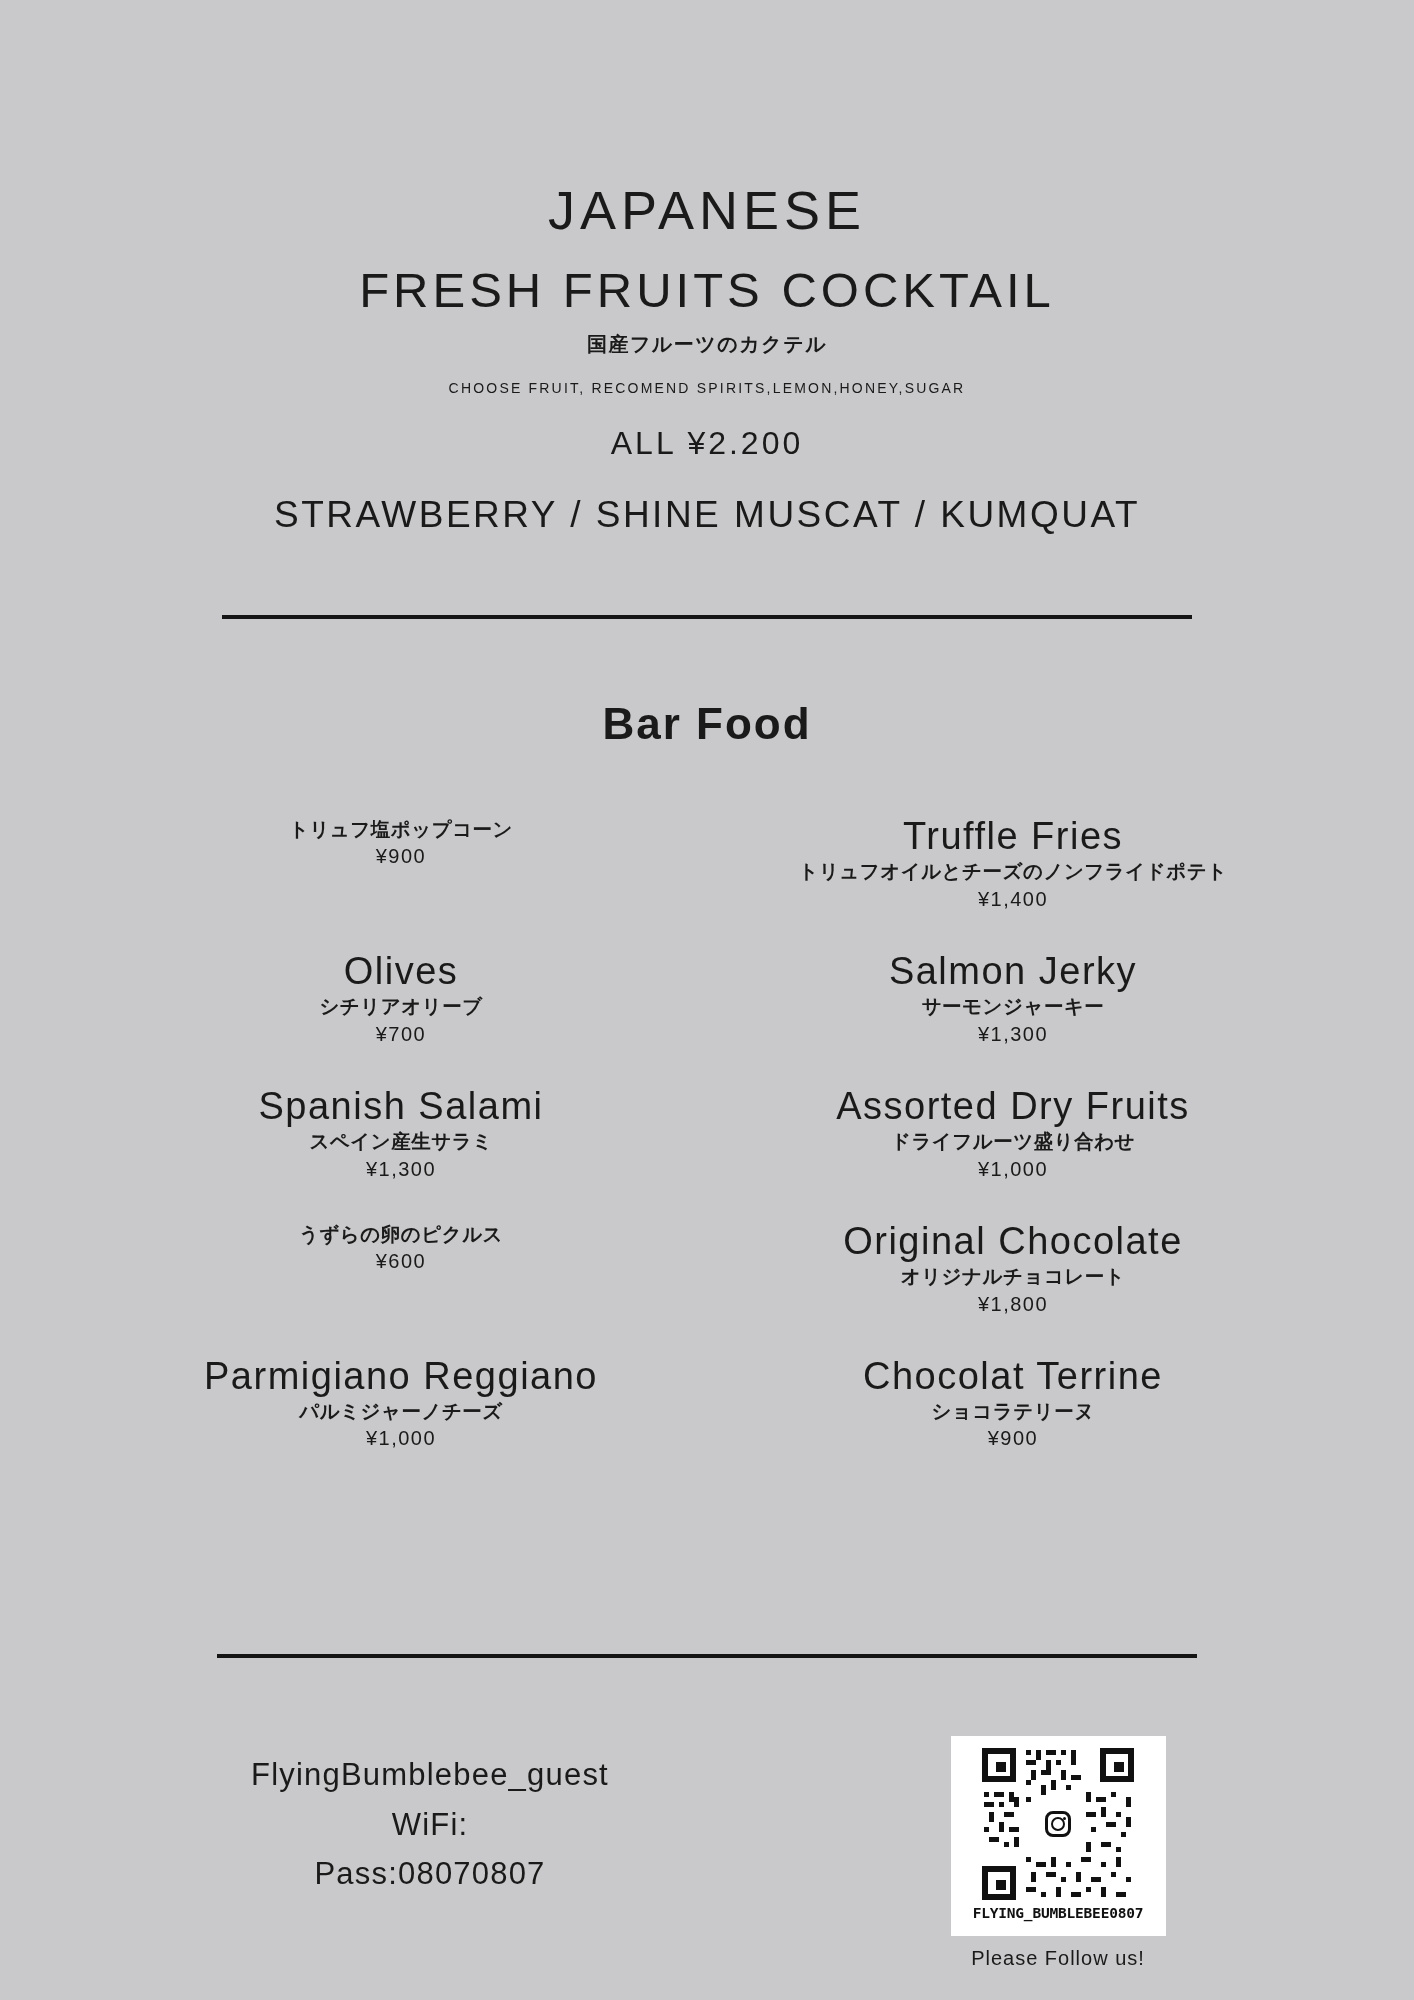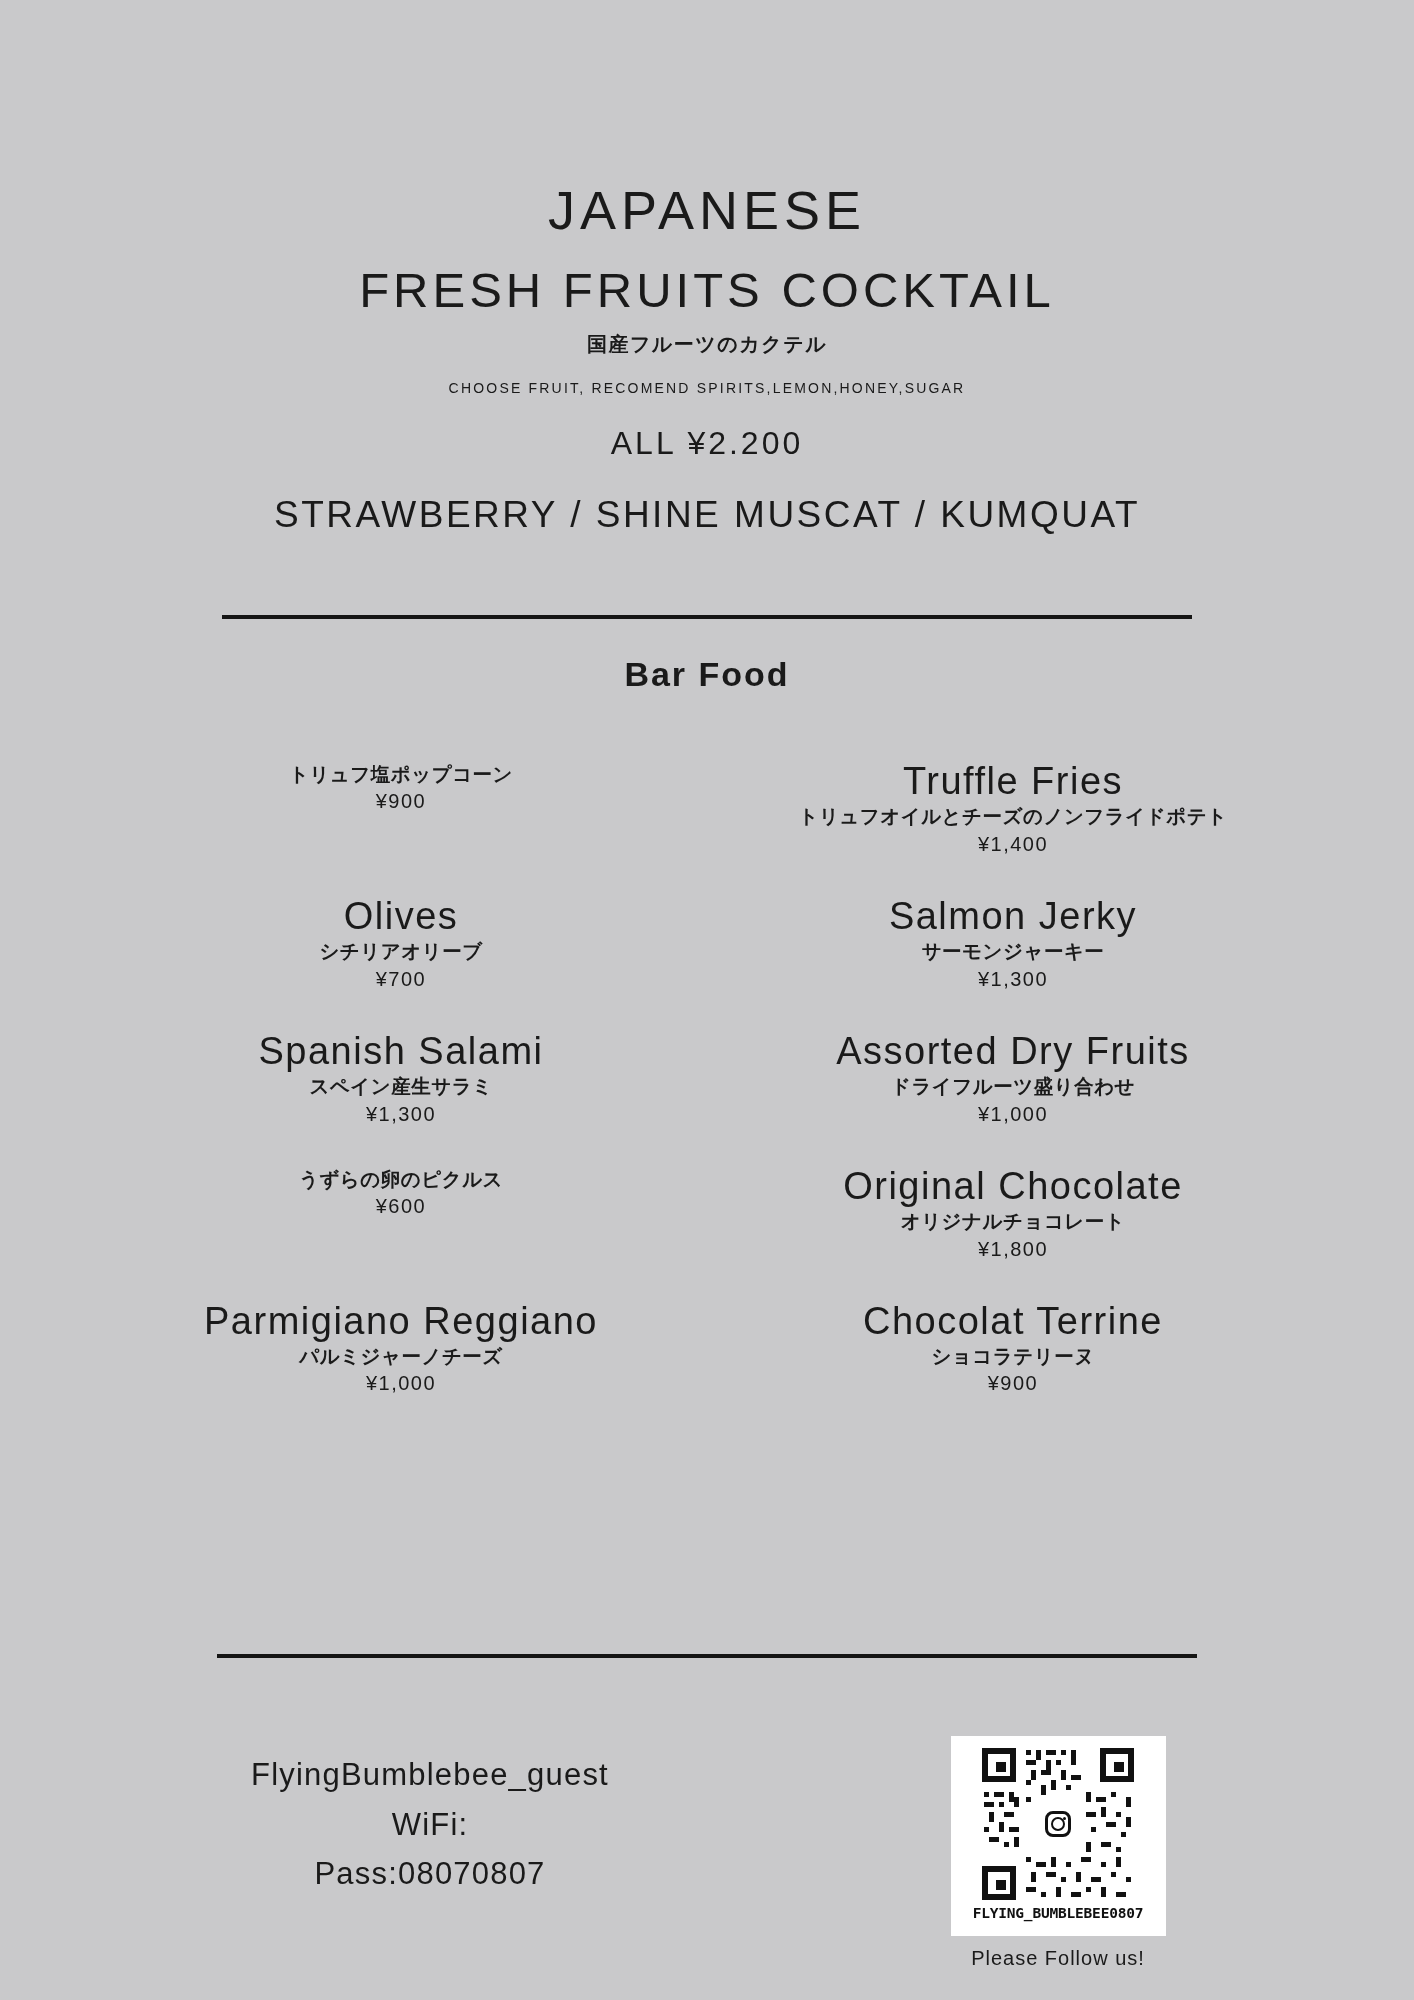--- a/index.html
+++ b/index.html
@@ -80,23 +80,23 @@
     width: 980px;
     position: absolute;
     left: 50%;
     transform: translateX(-50%);
     top: 1654px;
   }
 
   
   .barfood-heading {
     text-align: center;
-    font-size: 34px;
+    font-size: 44px;
     letter-spacing: 2px;
-    margin-top: 36px;
+    margin-top: 80px;
   }
 
   .food-grid {
     display: grid;
     grid-template-columns: 1fr 1fr;
     column-gap: 30px;
     row-gap: 0;
     margin-top: 66px;
   }
   .food-item {

